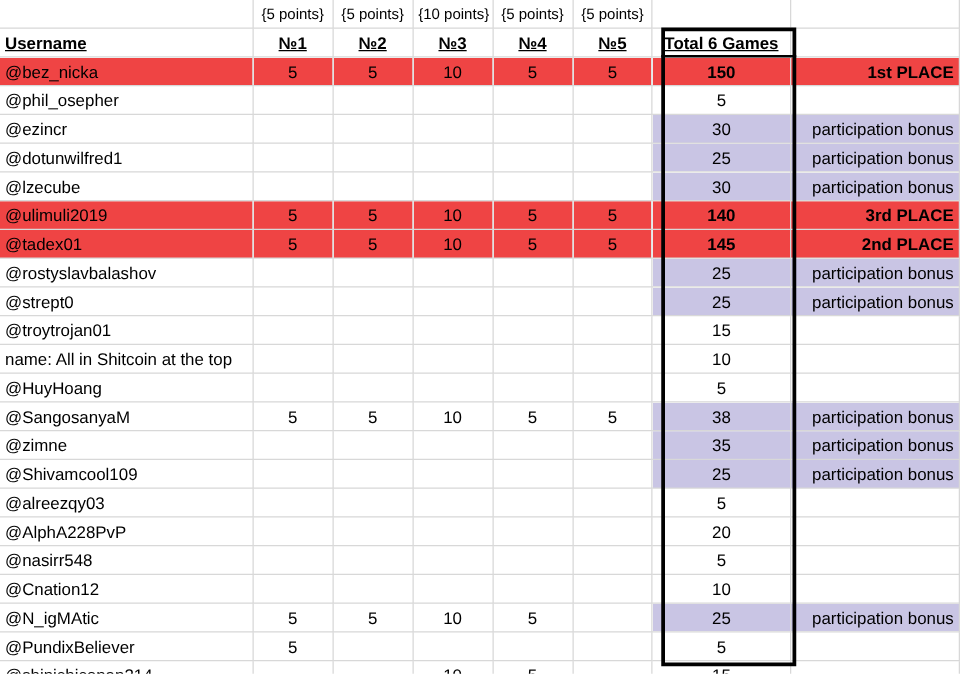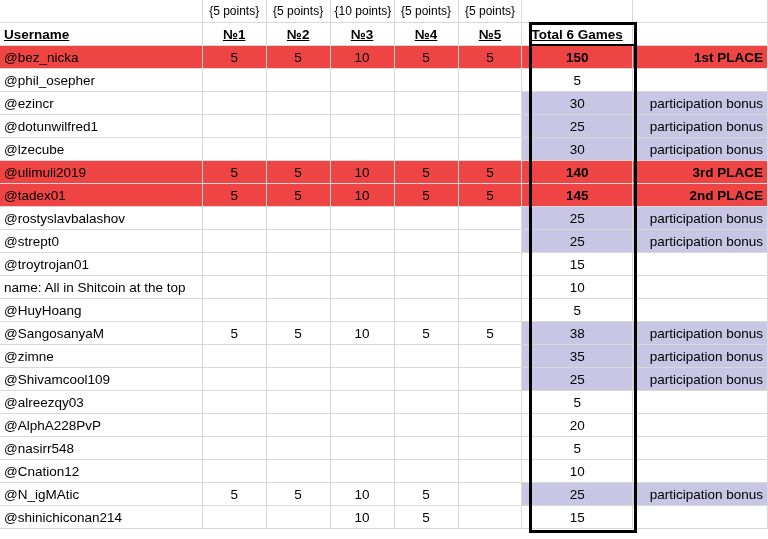--- a/index.html
+++ b/index.html
@@ -328,20 +328,30 @@
           <td class="cell-user">@N_igMAtic</td>
           <td class="cell-game">5</td>
           <td class="cell-game">5</td>
           <td class="cell-game">10</td>
           <td class="cell-game">5</td>
           <td class="cell-game"></td>
           <td class="cell-total fill-purple">25</td>
           <td class="cell-note fill-purple">participation bonus</td>
         </tr>
         <tr class="row-data">
+          <td class="cell-user">@PundixBeliever</td>
+          <td class="cell-game">5</td>
+          <td class="cell-game"></td>
+          <td class="cell-game"></td>
+          <td class="cell-game"></td>
+          <td class="cell-game"></td>
+          <td class="cell-total">5</td>
+          <td class="cell-note"></td>
+        </tr>
+        <tr class="row-data">
           <td class="cell-user">@shinichiconan214</td>
           <td class="cell-game"></td>
           <td class="cell-game"></td>
           <td class="cell-game">10</td>
           <td class="cell-game">5</td>
           <td class="cell-game"></td>
           <td class="cell-total">15</td>
           <td class="cell-note"></td>
         </tr>
       </tbody>

